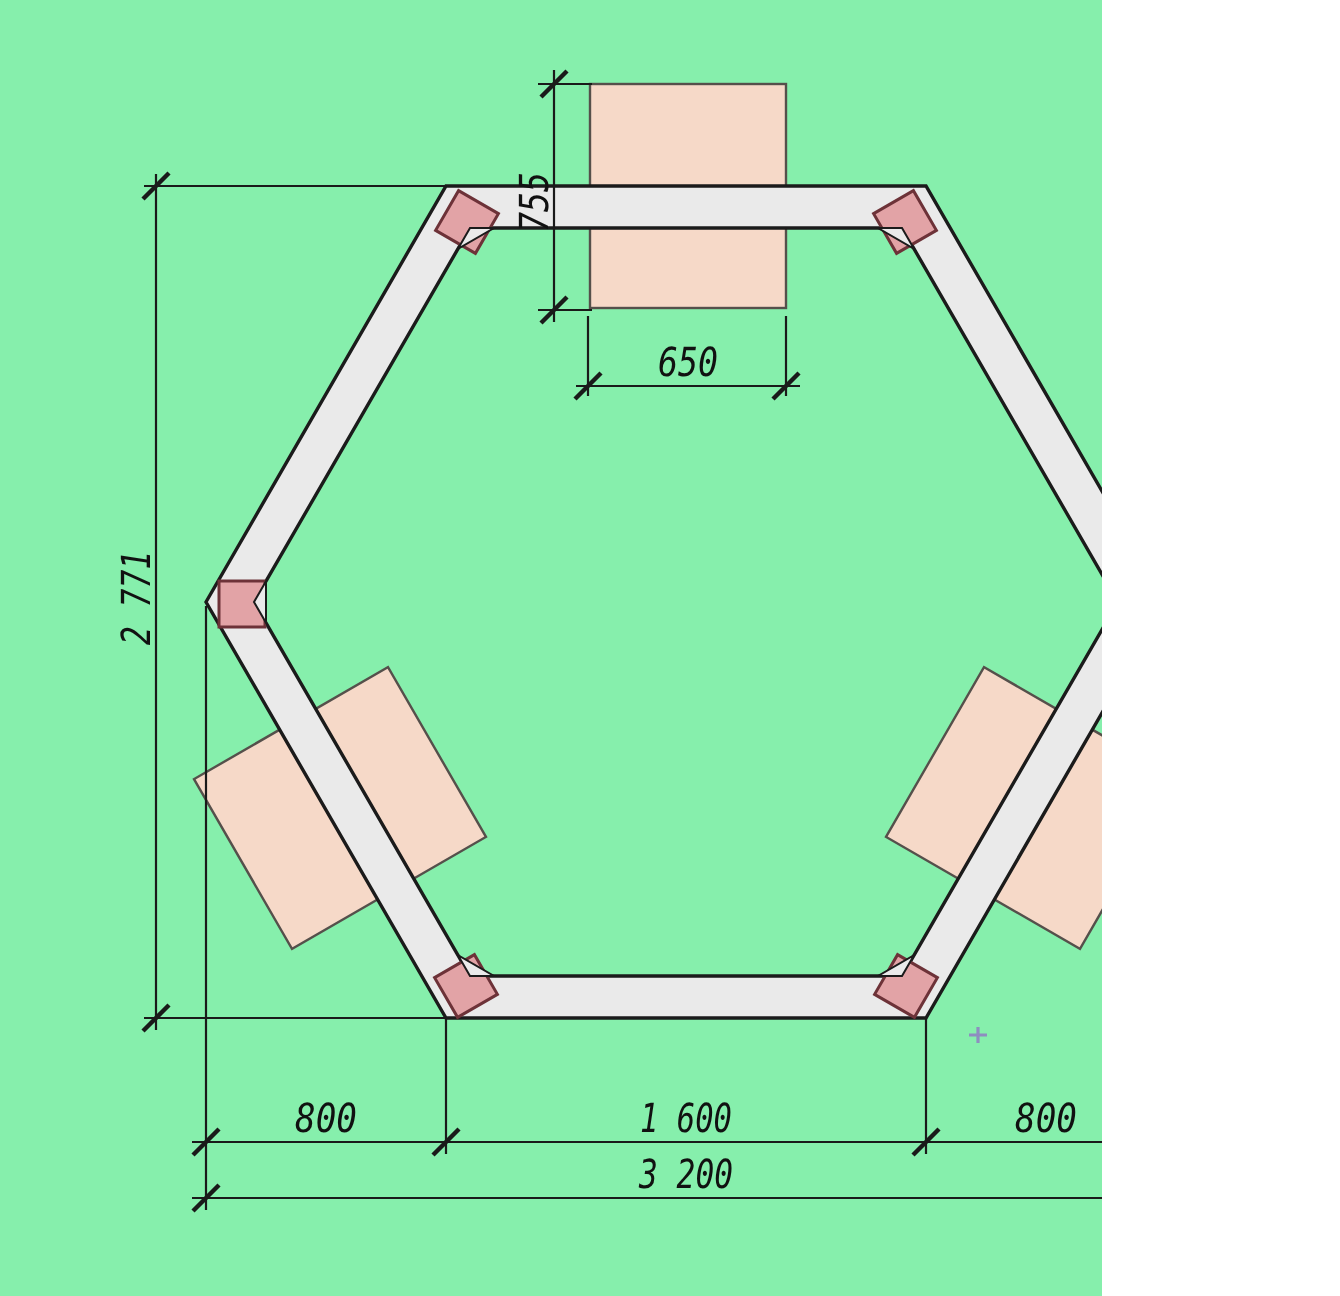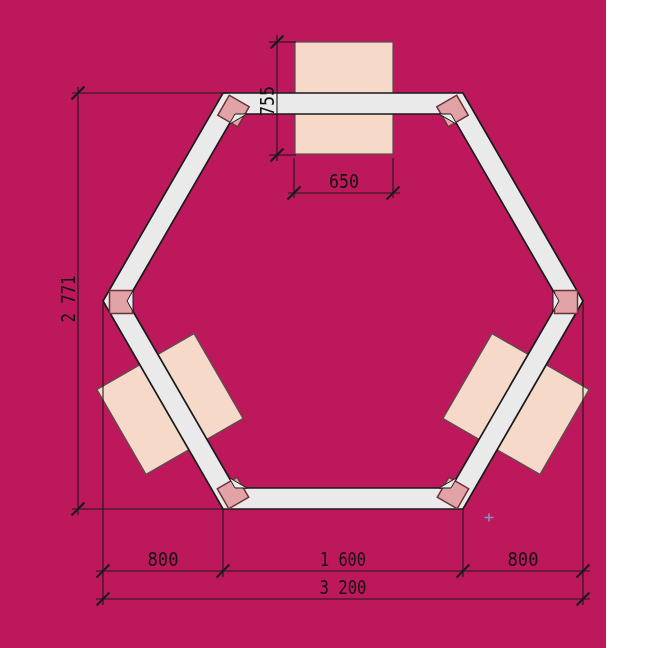--- a/index.html
+++ b/index.html
@@ -1,16 +1,16 @@
 <!DOCTYPE html>
 <html><head>
 <meta charset="utf-8">
 <style>
   html,body{margin:0;padding:0;background:#ffffff;}
-  #canvas{position:relative;width:606px;height:648px;background:#be185d;overflow:hidden;}
+  #canvas{position:relative;width:551px;height:648px;background:#86efac;overflow:hidden;font-style:italic;}
   svg{position:absolute;left:0;top:0;}
   .benches rect{stroke:#55504b;stroke-width:1.2;}
   .frame{stroke:#1b1b1b;stroke-width:1.7;fill-rule:evenodd;}
   .posts rect{stroke:#6d3238;stroke-width:1.5;}
   .notches path{stroke:#1b1b1b;stroke-width:1;}
   .dimline{stroke:#1a1a1a;stroke-width:1.1;fill:none;}
   .tick{stroke:#1a1a1a;stroke-width:2.2;fill:none;}
   .dimtext{font-family:"DejaVu Sans Mono","Liberation Mono",monospace;font-size:20px;fill:#111111;text-anchor:middle;}
   .cursor{fill:none;stroke-width:1.6;}
 </style>

